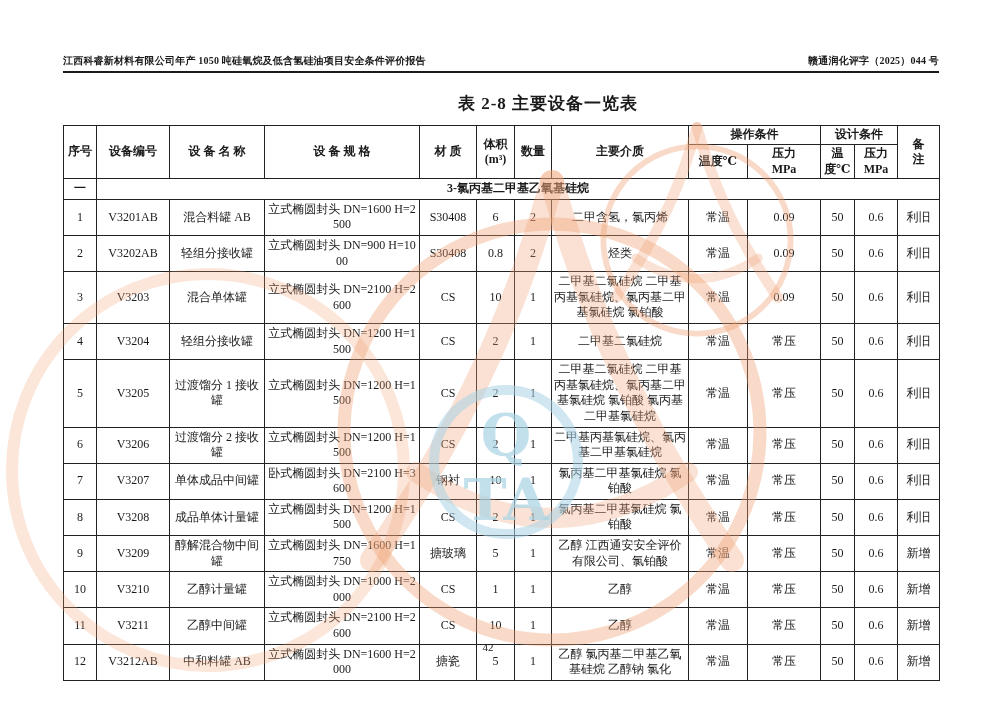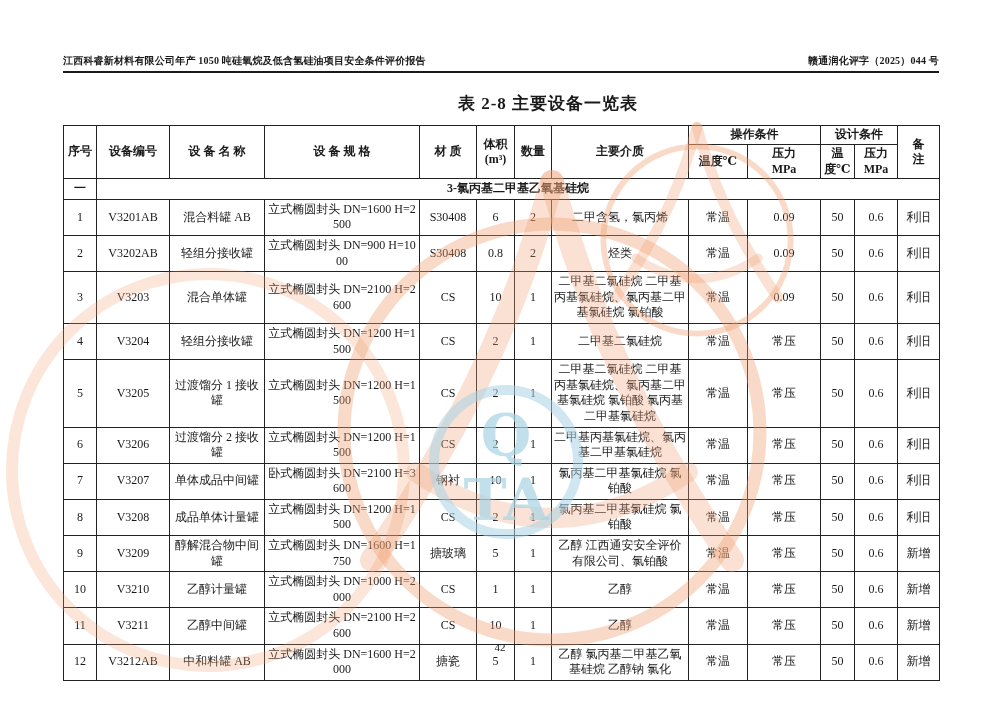--- a/index.html
+++ b/index.html
@@ -29,21 +29,21 @@
   table.equip{border:1.5px solid #222;}
   table.equip th{font-weight:bold;white-space:pre-line;padding:1px;}
   thead tr.h1{height:19px;}
   thead tr.h2{height:30px;}
   tr.section-row{height:20px;}
   tr.section-row td{font-weight:bold;}
   tbody tr.data-row{height:33px;}
   td.cell-remark{padding:2px 13px;}
   td.cell-spec{padding:2px 4px;}
   .page-number{
-    position:absolute;top:641px;left:0;width:976px;text-align:center;font-size:11px;padding-left:12px;
+    position:absolute;top:641px;left:0;width:976px;text-align:center;font-size:11px;
   }
   
   .watermark{position:absolute;inset:0;pointer-events:none;z-index:5;}
   .wm-company{
     position:absolute;left:210px;top:346px;font-size:43px;font-weight:bold;
     letter-spacing:3px;white-space:nowrap;color:rgba(158,148,144,0.55);
   }
   .wm-svg{position:absolute;left:0;top:0;}
   .ring{fill:none;stroke:#ef9e6e;stroke-width:13;opacity:0.38;}
   .ring-faint{fill:none;stroke:#ef9e6e;stroke-width:12;opacity:0.26;}

